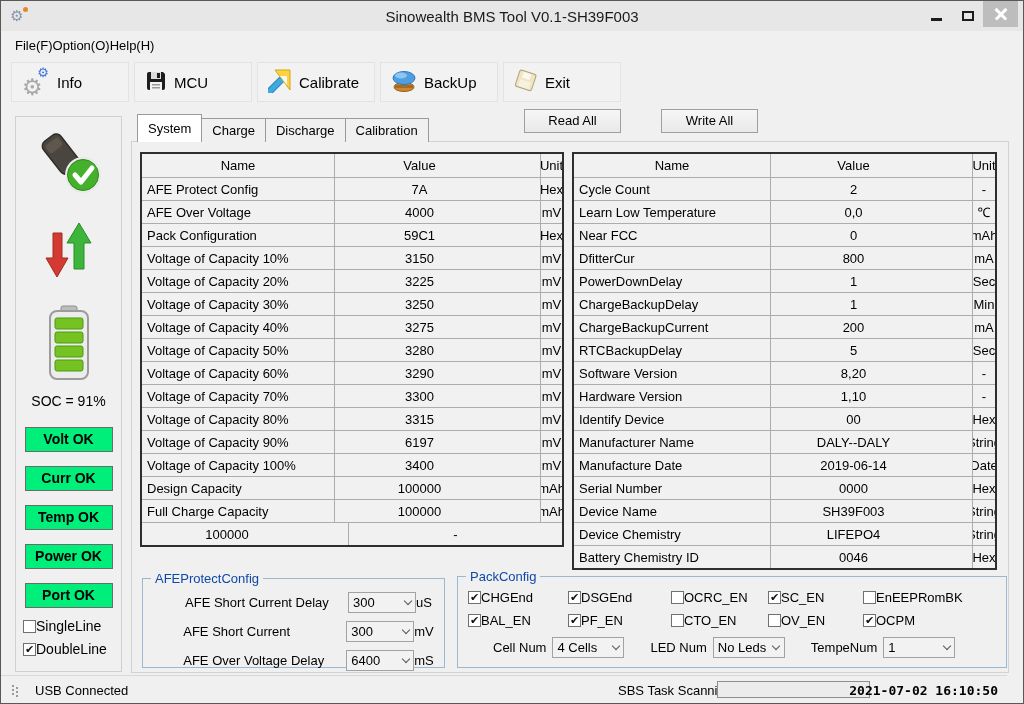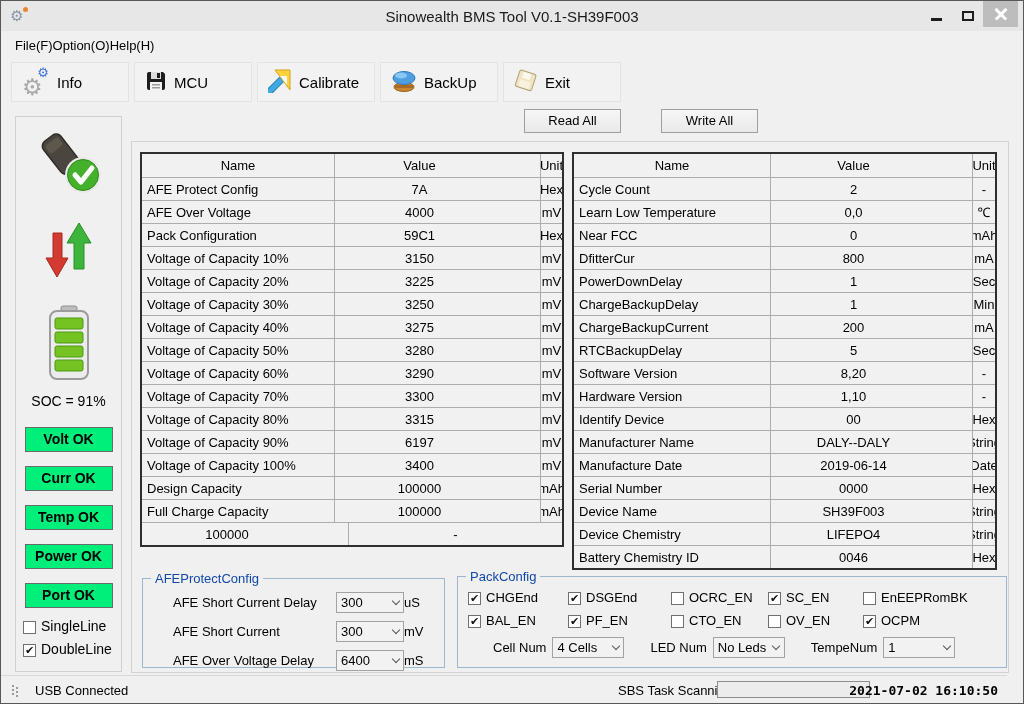--- a/index.html
+++ b/index.html
@@ -32,21 +32,21 @@
   .icon-gears .gear-small { position:absolute; top:-2px; right:1px; font-size:13px; color:#4076d6; line-height:13px; }
   
   .sidebar { position:absolute; left:14px; top:115px; width:107px; height:556px; border:1px solid #d0d0d0; display:flex; flex-direction:column; align-items:center; background:#f0f0f0; }
   .sb-usb { margin-top:14px; }
   .sb-arrows { margin-top:22px; }
   .sb-batt { margin-top:22px; }
   .soc { font-size:14px; margin-top:8px; }
   .okbtns { display:flex; flex-direction:column; gap:14px; margin-top:18px; }
   .okbtn { width:88px; height:25px; line-height:22px; text-align:center; background:var(--status-ok-green,#00ef7b); border:1px solid #6b6b6b; font-size:14px;font-weight:bold; }
   .sb-cbs { margin-top:10px; display:flex; flex-direction:column; gap:7px; align-self:flex-start; margin-left:7px; }
-  .cbrow { display:flex; align-items:flex-end; gap:5px; font-size:14px; white-space:nowrap; }
+  .cbrow { display:flex; align-items:center; font-size:14px; white-space:nowrap; }
   .cb { width:13px; height:13px; background:#fff; border:1px solid #707070; display:inline-flex; align-items:center; justify-content:center; flex:none; }
   .cb.checked::after { content:"\2714"; font-size:11px; line-height:1; color:#111; }
   
   .main { position:absolute; left:130px; top:108px; width:880px; height:564px; }
   .tabstrip { position:absolute; left:6px; top:5px; display:flex; align-items:flex-end; z-index:3; }
   .tab { padding:0 10px; font-size:13px; border:1px solid #9a9a9a; border-bottom:none; background:#f0f0f0; height:24px; line-height:23px; margin-left:-1px; }
   .tab.active { background:#fff; height:28px; line-height:27px; z-index:4; margin-left:0; }
   .actionbtn { position:absolute; top:0; width:97px; height:24px; font-size:13px; background:linear-gradient(#f6f6f6,#e9e9e9); border:1px solid #9f9f9f; text-align:center; line-height:22px; }
   .read { left:393px; } .write { left:530px; }
   .page { position:absolute; left:0; top:32px; width:878px; height:532px; border:1px solid #d2d2d2; background:#f0f0f0; }
@@ -60,21 +60,21 @@
   .cell:first-child { border-left:none; }
   .tbl-left  .cell.name  { width:192px; } .tbl-left  .cell.value { width:170px; }
   .tbl-right .cell.name  { width:196px; } .tbl-right .cell.value { width:166px; }
   .cell.unit { flex:1;margin-left:36px; }
   .row:not(.hdr) .cell.name { justify-content:flex-start; padding-left:5px; }
   
   .groupbox { position:absolute; border:1px solid #9db7cf; }
   .gb-afe  { left:10px;  top:436px; width:303px; height:90px; }
   .gb-pack { left:325px; top:434px; width:550px; height:92px; }
   .legend { position:absolute; top:-8px; left:8px; background:#f0f0f0; padding:0 4px; font-size:13px; color:var(--group-title-blue,#1048a8); }
-  .afe-rows { padding:13px 0 0 30px; display:flex; flex-direction:column; gap:8px; }
+  .afe-rows { padding:13px 0 0 30px; display:flex; flex-direction:column; gap:8px;align-items:center; }
   .afe-row { display:flex; align-items:center; font-size:13px; }
   .afe-label { width:163px; }
   .combo { width:68px; height:21px; border:1px solid #a2a2a2; background:#f2f2f2; display:inline-flex; align-items:center; flex:none; }
   .combo-val { flex:1; padding-left:4px; font-size:13px; white-space:nowrap; overflow:hidden; }
   .combo-btn { width:15px; height:100%; display:flex; align-items:center; justify-content:center; }
   .chev { width:6px; height:6px; border-right:1.5px solid #555; border-bottom:1.5px solid #555; transform:rotate(45deg); margin-top:-3px; }
   .pack-grid { display:grid; grid-template-columns:100px 103px 97px 95px auto; row-gap:8px; padding:13px 0 0 10px; font-size:13px; }
   .pack-grid .cbrow { font-size:13px; }
   .pack-selects { display:flex; align-items:center; margin-top:9px; padding-left:35px; font-size:13px; }
   .sel-group { display:flex; align-items:center; margin-right:26px; }
@@ -217,20 +217,27 @@
         </label>
 
         <label class="cbrow">
           <span class="cb checked"></span>
           <span>DoubleLine</span>
         </label>
       </div>
   </div>
 
   <div class="main">
+    <div class="tabstrip">
+
+    <div class="tab active"><span>System</span></div>
+        <div class="tab"><span>Charge</span></div>
+        <div class="tab"><span>Discharge</span></div>
+        <div class="tab"><span>Calibration</span></div>
+      </div>
     <div class="actionbtn read">Read All</div>
     <div class="actionbtn write">Write All</div>
 
     <div class="page">
 
       <div class="tbl tbl-left">
         <div class="row hdr">
           <div class="cell name">Name</div>
           <div class="cell value">Value</div>
           <div class="cell unit">Unit</div>

